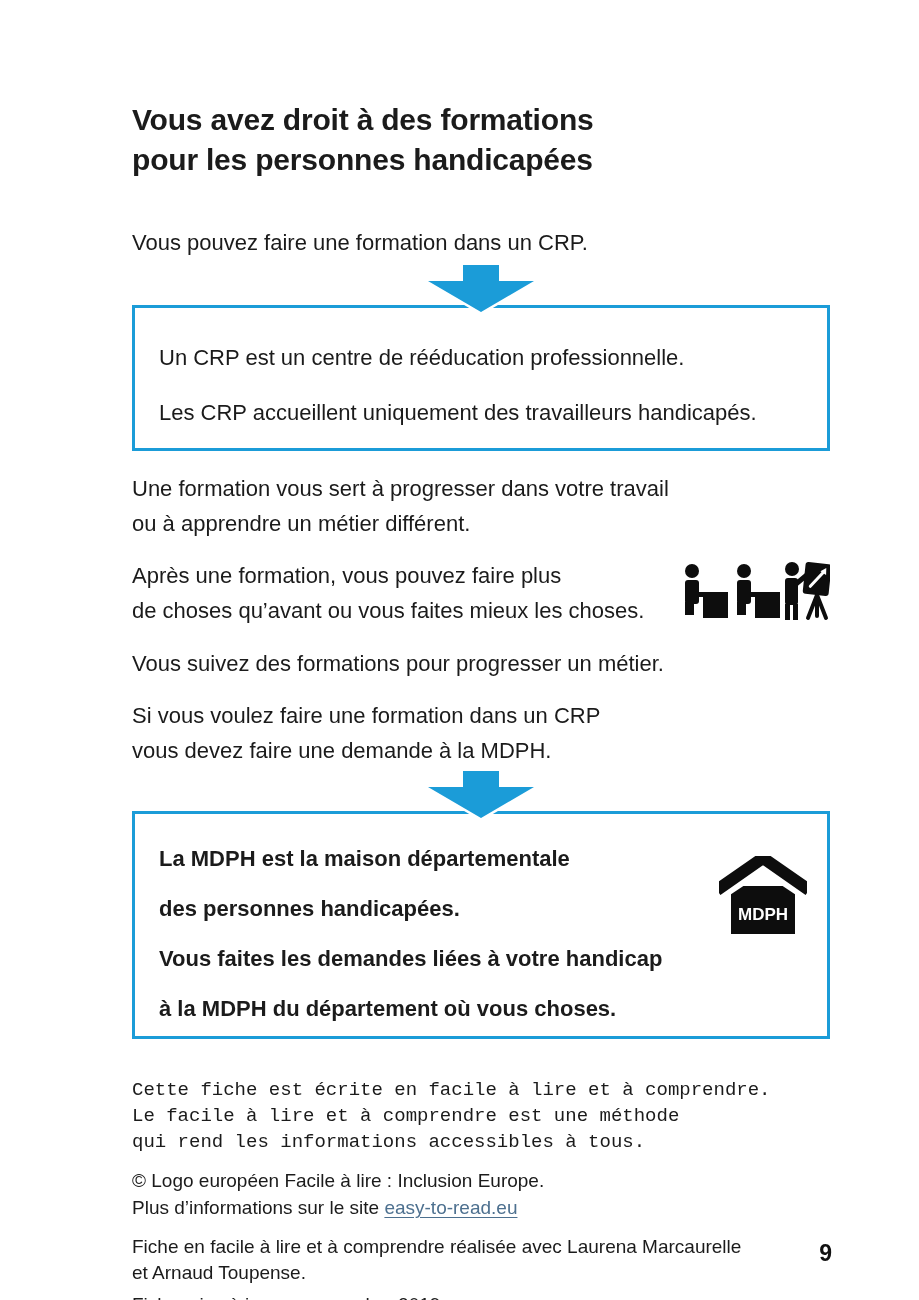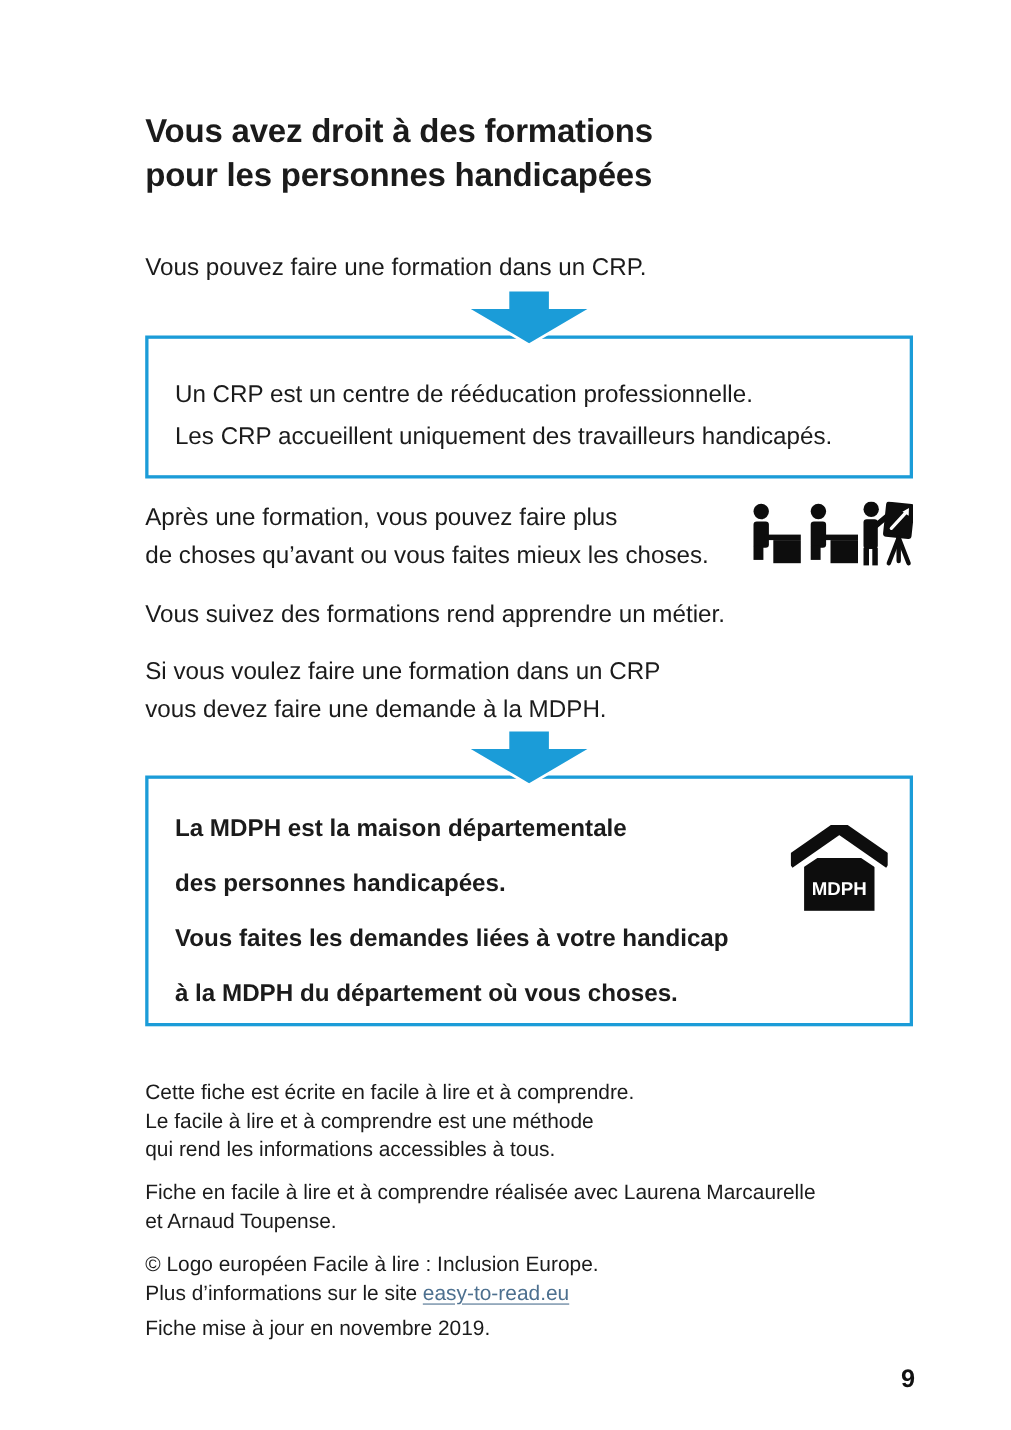--- a/index.html
+++ b/index.html
@@ -34,21 +34,21 @@
   }
   .arrow2 { margin-top: 2px; }
 
   .infobox {
     position: relative;
     border: 3px solid #1b9cd8;
     padding: 16px 24px 18px 24px;
     font-size: 22px;
   }
   .infobox .boxline { line-height: 35px; margin-top: 16px; }
-  .box1 .boxline + .boxline { margin-top: 4px; }
+  .box1 .boxline + .boxline { margin-top: 20px; }
   .box2 { padding: 12px 24px 10px 24px; }
   .box2 .boxline { line-height: 34px; font-weight: bold; }
 
   .p-gap1 { margin-top: 20px; }
   .p-gap  { margin-top: 17px; }
   .p-gap3 { margin-top: 18px; }
 
   .row {
     display: flex;
     justify-content: space-between;
@@ -57,21 +57,21 @@
   }
   .classroom { flex: 0 0 auto; margin-left: 12px; }
 
   .mdph-icon {
     position: absolute;
     right: 20px;
     top: 42px;
   }
 
   .footer { font-size: 19px; line-height: 26px; }
-  .f1 { margin-top: 48px; }
+  .f1 { margin-top: 38px; font-family: Liberation Mono, monospace; }
   .f2 { margin-top: 12px; line-height: 27px; }
   .f3 { margin-top: 13px; }
   .f4 { margin-top: 6px; }
 
   .link {
     color: #4d708f;
     text-decoration: underline;
     text-underline-offset: 3px;
   }
 
@@ -99,20 +99,24 @@
 
     <svg class="arrow" width="108" height="49" viewBox="0 0 108 49" aria-hidden="true">
       <polygon points="36,1 72,1 72,17 107,17 54,48 1,17 36,17" fill="#1b9cd8" stroke="#ffffff" stroke-width="5" paint-order="stroke"></polygon>
     </svg>
 
     <div class="infobox box1">
       <div class="boxline">Un CRP est un centre de rééducation professionnelle.</div>
       <div class="boxline">Les CRP accueillent uniquement des travailleurs handicapés.</div>
     </div>
 
+    <div class="para p-gap1">
+      <span>Une formation vous sert à progresser dans votre travail</span><br>
+      <span>ou à apprendre un métier différent.</span>
+    </div>
 
     <div class="row">
       <div class="para">
         <span>Après une formation, vous pouvez faire plus</span><br>
         <span>de choses qu’avant ou vous faites mieux les choses.</span>
       </div>
       <svg class="classroom" width="150" height="66" viewBox="0 0 150 66" aria-hidden="true">
         <g fill="#0d0d0d">
 
           <circle cx="12" cy="9" r="7"></circle>
@@ -138,21 +142,21 @@
             <line x1="131" y1="25" x2="143" y2="9" stroke="#ffffff" stroke-width="3" stroke-linecap="round"></line>
             <polygon points="145,5 145.5,12 139.5,9" fill="#ffffff"></polygon>
           </g>
           <line x1="137" y1="33" x2="128" y2="56" stroke="#0d0d0d" stroke-width="4" stroke-linecap="round"></line>
           <line x1="137" y1="33" x2="146" y2="56" stroke="#0d0d0d" stroke-width="4" stroke-linecap="round"></line>
           <line x1="137" y1="33" x2="137" y2="54" stroke="#0d0d0d" stroke-width="4" stroke-linecap="round"></line>
         </g>
       </svg>
     </div>
 
-    <div class="para p-gap3">Vous suivez des formations rend apprendre un métier.</div>
+    <div class="para p-gap3">Vous suivez des formations pour progresser un métier.</div>
 
     <div class="para p-gap">
       <span>Si vous voulez faire une formation dans un CRP</span><br>
       <span>vous devez faire une demande à la MDPH.</span>
     </div>
 
     <svg class="arrow arrow2" width="108" height="49" viewBox="0 0 108 49" aria-hidden="true">
       <polygon points="36,1 72,1 72,17 107,17 54,48 1,17 36,17" fill="#1b9cd8" stroke="#ffffff" stroke-width="5" paint-order="stroke"></polygon>
     </svg>
 
@@ -168,28 +172,28 @@
         <text x="44" y="64" text-anchor="middle" fill="#ffffff" font-family="Liberation Sans, sans-serif" font-size="17" font-weight="bold">MDPH</text>
       </svg>
     </div>
 
     <div class="footer f1">
       <span>Cette fiche est écrite en facile à lire et à comprendre.</span><br>
       <span>Le facile à lire et à comprendre est une méthode</span><br>
       <span>qui rend les informations accessibles à tous.</span>
     </div>
 
+    <div class="footer f2">
+      <span>© Logo européen Facile à lire : Inclusion Europe.</span><br>
+      <span>Plus d’informations sur le site </span><a class="link" href="#">easy-to-read.eu</a>
+    </div>
+
     <div class="footer f3">
       <span>Fiche en facile à lire et à comprendre réalisée avec Laurena Marcaurelle</span><br>
       <span>et Arnaud Toupense.</span>
-    </div>
-
-    <div class="footer f2">
-      <span>© Logo européen Facile à lire : Inclusion Europe.</span><br>
-      <span>Plus d’informations sur le site </span><a class="link" href="#">easy-to-read.eu</a>
     </div>
 
     <div class="footer f4">Fiche mise à jour en novembre 2019.</div>
 
   </div>
 
   <div class="page-number">9</div>
 </div>
 
 </body></html>

